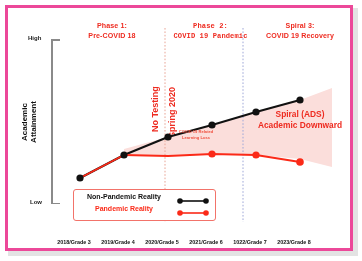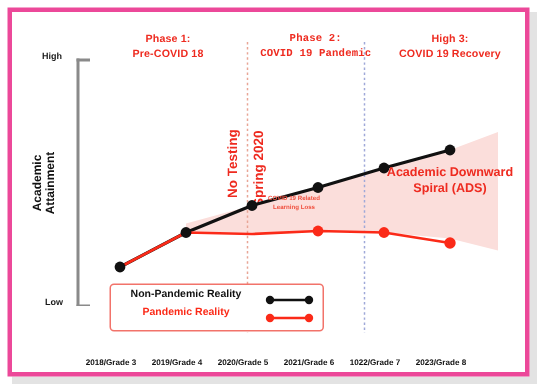--- a/index.html
+++ b/index.html
@@ -58,21 +58,21 @@
     <div>Phase 1:</div>
     <div>Pre-COVID 18</div>
   </div>
 
   <div class="phase" style="left:150px;top:13px;width:105px;font-family:Liberation Mono, monospace;">
     <div>Phase 2:</div>
     <div>COVID 19 Pandemic</div>
   </div>
 
   <div class="phase" style="left:242px;top:13px;width:100px;">
-    <div>High 3:</div>
+    <div>Spiral 3:</div>
     <div>COVID 19 Recovery</div>
   </div>
 
   <div id="yaxisline"></div>
   <div id="ytick-high"></div>
   <div id="ytick-low"></div>
 
   <div class="ylabel" style="left:20px;top:27px;">High</div>
   <div class="ylabel" style="left:22px;top:191px;">Low</div>
 
@@ -103,22 +103,22 @@
     <circle cx="254" cy="153" r="3.6" fill="#fb2a18"></circle>
     <circle cx="298" cy="160" r="3.8" fill="#fb2a18"></circle>
   </svg>
 
   <div class="ann" id="loss" style="left:152px;top:121px;width:72px;">
     <div>COVID 19 Related</div>
     <div>Learning Loss</div>
   </div>
 
   <div class="ann" id="ads" style="left:240px;top:101px;width:104px;">
+    <div>Spiral (ADS)</div>
     <div>Academic Downward</div>
-    <div>Spiral (ADS)</div>
   </div>
 
   <div id="legend">
     <div class="legrow" style="top:3px;">
       <div class="legtxt" style="color:#111111;">Non-Pandemic Reality</div>
       <div class="legsym">
         <svg width="38" height="12" viewBox="0 0 38 12">
           <line x1="6" y1="6" x2="32" y2="6" stroke="#111111" stroke-width="1.6"></line>
           <circle cx="6" cy="6" r="2.8" fill="#111111"></circle>
           <circle cx="32" cy="6" r="2.8" fill="#111111"></circle>

